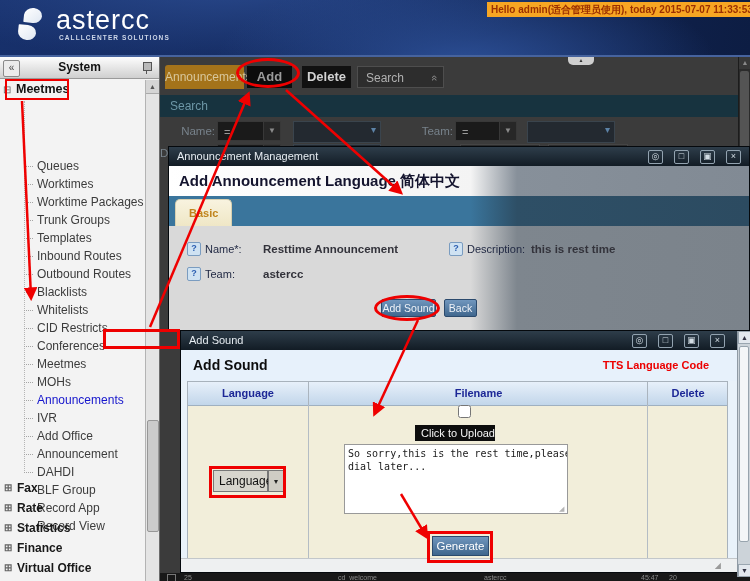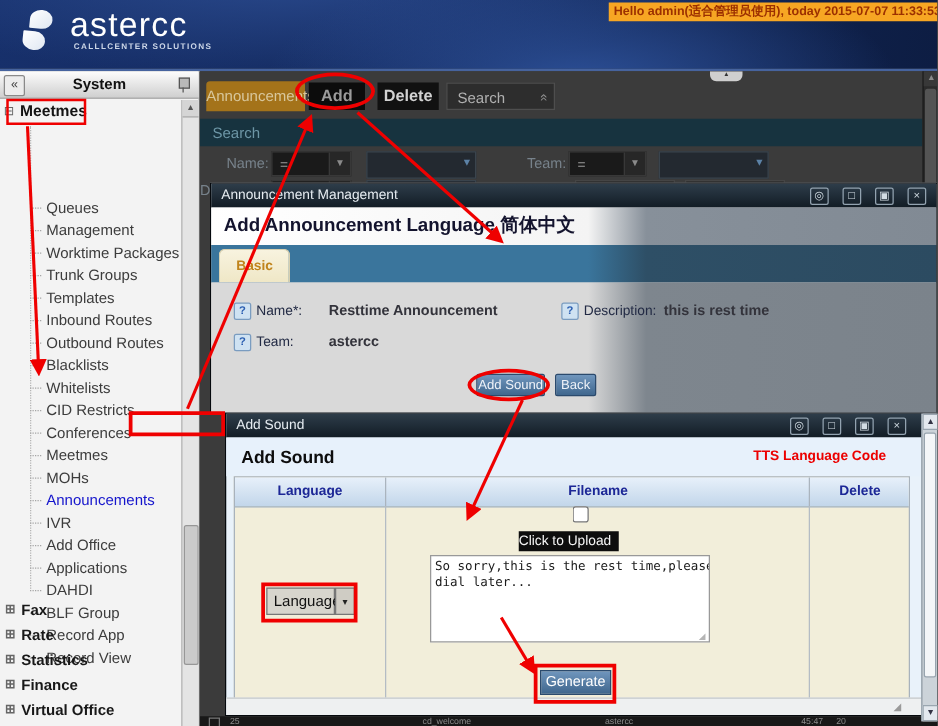--- a/index.html
+++ b/index.html
@@ -101,21 +101,21 @@
   .d2-head b{position:absolute;left:12px;font-size:14px;line-height:31px;color:#0d0d0d;}
   .tts{position:absolute;right:40px;top:0;font-size:11px;font-weight:bold;color:#ec0000;line-height:31px;cursor:pointer;}
   .d2-table{left:6px;top:50px;width:541px;height:180px;border:1px solid #a8b2bc;background:#f2eeda;box-sizing:border-box;padding-left:20px;}
   .th-row{position:absolute;left:0;top:0;width:539px;height:23px;
           background:linear-gradient(#e7f0fa,#c2d6ea);border-bottom:1px solid #9fb0c0;}
   .th{position:absolute;top:0;height:23px;line-height:23px;text-align:center;
       font-size:11px;font-weight:bold;color:#1c2796;}
   .colline{position:absolute;top:0;bottom:0;width:0;border-left:1px solid #b4bcc4;}
   .cb{position:absolute;left:277px;top:74px;width:13px;height:13px;margin:0;cursor:pointer;}
   .upload{position:absolute;left:234px;top:94px;width:80px;height:16px;background:#0d0d0d;color:#f5f5f5;
-          font-size:11px;line-height:16px;text-align:left;cursor:pointer;}
+          font-size:11px;line-height:16px;text-align:right;cursor:pointer;}
   .tts-area{position:absolute;left:163px;top:113px;width:224px;height:70px;box-sizing:border-box;
             font-family:"DejaVu Sans Mono",monospace;font-size:10px;line-height:13px;color:#1a1a1a;
             background:#fff;border:1px solid #999;padding:2px 3px;resize:none;white-space:pre;overflow:hidden;}
   .ta-grip{position:absolute;left:378px;top:174px;font-size:7px;color:#b5b5b5;cursor:nwse-resize;}
   .gen-btn{position:absolute;left:251px;top:205px;width:57px;height:20px;background:linear-gradient(#7096bd,#3f668d);
            border:1px solid #2b4a6d;color:#fff;font-size:11.5px;line-height:19px;text-align:center;cursor:pointer;box-sizing:border-box;}
   .eng-sel{position:absolute;left:32px;top:139px;width:55px;height:22px;background:#d7d5cd;border:1px solid #777;
            font-size:12px;line-height:21px;padding-left:5px;color:#111;box-sizing:border-box;cursor:pointer;}
   .eng-arr{position:absolute;left:87px;top:139px;width:16px;height:22px;background:#cfccc4;border:1px solid #777;
            font-size:8px;text-align:center;line-height:21px;color:#222;box-sizing:border-box;cursor:pointer;}
@@ -162,21 +162,21 @@
     <div class="ab t-adv">
       <span class="t-exp">⊟</span>
       <span class="t-advlab">Meetmes</span>
     </div>
     <div class="ab tree-guide"></div>
 
     <div class="tc" style="top:100px">
         <span>Queues</span>
       </div>
     <div class="tc" style="top:118px">
-        <span>Management</span>
+        <span>Worktimes</span>
       </div>
     <div class="tc" style="top:136px">
         <span>Worktime Packages</span>
       </div>
     <div class="tc" style="top:154px">
         <span>Trunk Groups</span>
       </div>
     <div class="tc" style="top:172px">
         <span>Templates</span>
       </div>
@@ -207,21 +207,21 @@
     <div class="tc hl" style="top:334px">
         <span>Announcements</span>
       </div>
     <div class="tc" style="top:352px">
         <span>IVR</span>
       </div>
     <div class="tc" style="top:370px">
         <span>Add Office</span>
       </div>
     <div class="tc" style="top:388px">
-        <span>Applications</span>
+        <span>Announcement</span>
       </div>
     <div class="tc" style="top:406px">
         <span>DAHDI</span>
       </div>
     <div class="tc" style="top:424px">
         <span>BLF Group</span>
       </div>
     <div class="tc" style="top:442px">
         <span>Record App</span>
       </div>

